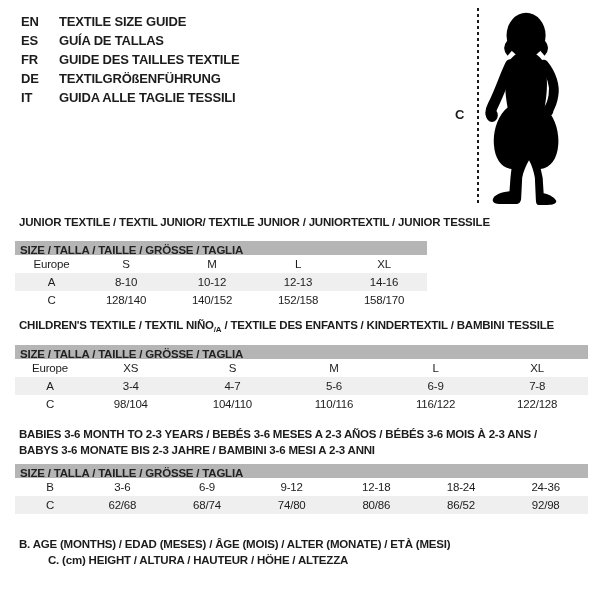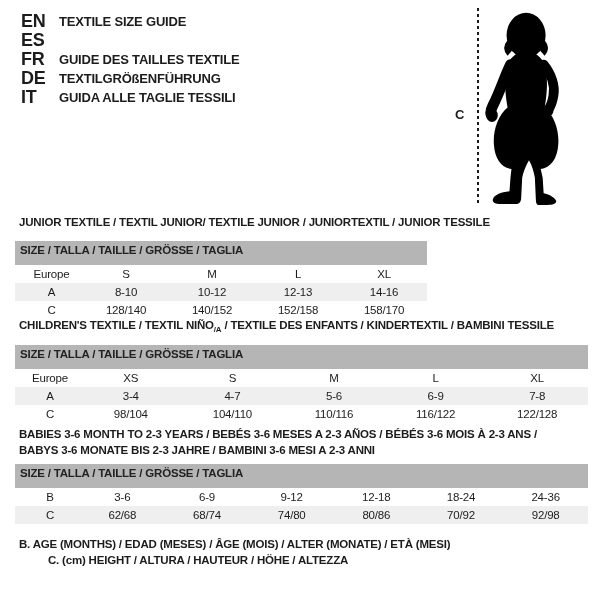--- a/index.html
+++ b/index.html
@@ -4,38 +4,38 @@
 <style>
   * { margin:0; padding:0; box-sizing:border-box; }
   html,body { background:#ffffff; }
   .page {
     position:relative; width:600px; height:600px; background:#ffffff;
     font-family:"Liberation Sans", sans-serif; color:#1c1c1c; overflow:hidden;
   }
   
   .langs { position:absolute; left:21px; top:12px; }
   .lang-row { display:flex; height:19px; align-items:center; }
-  .lang-code { width:38px; font-size:18px; font-weight:700; letter-spacing:-0.2px; }
+  .lang-code { width:38px; font-size:13px; font-weight:700; letter-spacing:-0.2px; }
   .lang-label { font-size:13px; font-weight:700; letter-spacing:-0.2px; white-space:nowrap; }
   
   .measure-line {
     position:absolute; left:477px; top:8px; width:2px; height:198px;
     background:repeating-linear-gradient(to bottom, #1a1a1a 0 3px, transparent 3px 6px);
   }
   .c-label { position:absolute; left:455px; top:107px; font-size:13px; font-weight:700; }
   .toddler { position:absolute; left:482px; top:6px; }
   
   .sec-title {
     position:absolute; left:19px; font-size:11.5px; font-weight:700;
     letter-spacing:-0.2px; white-space:nowrap;
   }
   .sec-title.two-line { white-space:normal; width:560px; line-height:16px; }
   .tblwrap { position:absolute; left:15px; }
   .band {
-    height:24px; line-height:18px; background:#b5b5b5; color:#222222;
+    height:14px; line-height:18px; background:#b5b5b5; color:#222222;
     font-size:11.5px; font-weight:700; padding-left:5px; letter-spacing:-0.2px;
   }
   table { border-collapse:collapse; table-layout:fixed; }
   td {
     height:18px; font-size:11.5px; text-align:center; vertical-align:middle;
     letter-spacing:-0.2px; overflow:hidden; white-space:nowrap;
   }
   td.lbl { text-align:center; padding-left:5px; }
   tr.shaded { background:#efefef; }
   .t1 table { width:412px; }
@@ -53,20 +53,21 @@
 
 <div class="page">
 
   <div class="langs">
     <div class="lang-row">
       <span class="lang-code">EN</span>
       <span class="lang-label">TEXTILE SIZE GUIDE</span>
     </div>
     <div class="lang-row">
       <span class="lang-code">ES</span>
+      <span class="lang-label">GUÍA DE TALLAS</span>
     </div>
     <div class="lang-row">
       <span class="lang-code">FR</span>
       <span class="lang-label">GUIDE DES TAILLES TEXTILE</span>
     </div>
     <div class="lang-row">
       <span class="lang-code">DE</span>
       <span class="lang-label">TEXTILGRÖßENFÜHRUNG</span>
     </div>
     <div class="lang-row">
@@ -215,21 +216,21 @@
         <td>12-18</td>
         <td>18-24</td>
         <td>24-36</td>
       </tr>
       <tr class="shaded">
         <td class="lbl">C</td>
         <td>62/68</td>
         <td>68/74</td>
         <td>74/80</td>
         <td>80/86</td>
-        <td>70/92</td>
+        <td>86/52</td>
         <td>92/98</td>
       </tr>
     </tbody>
       </table>
   </div>
 
   <div class="notes">
     <div class="note-line">B. AGE (MONTHS) / EDAD (MESES) / ÂGE (MOIS) / ALTER (MONATE) / ETÀ (MESI)</div>
     <div class="note-line">C. (cm) HEIGHT / ALTURA / HAUTEUR / HÖHE / ALTEZZA</div>
   </div>

